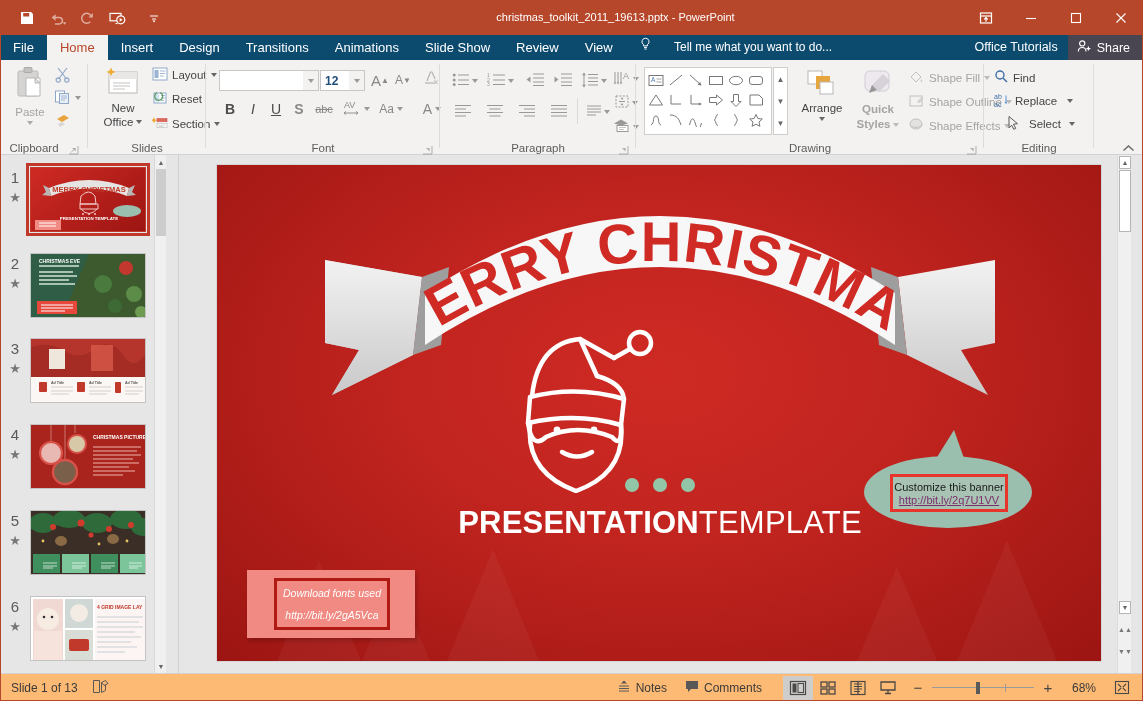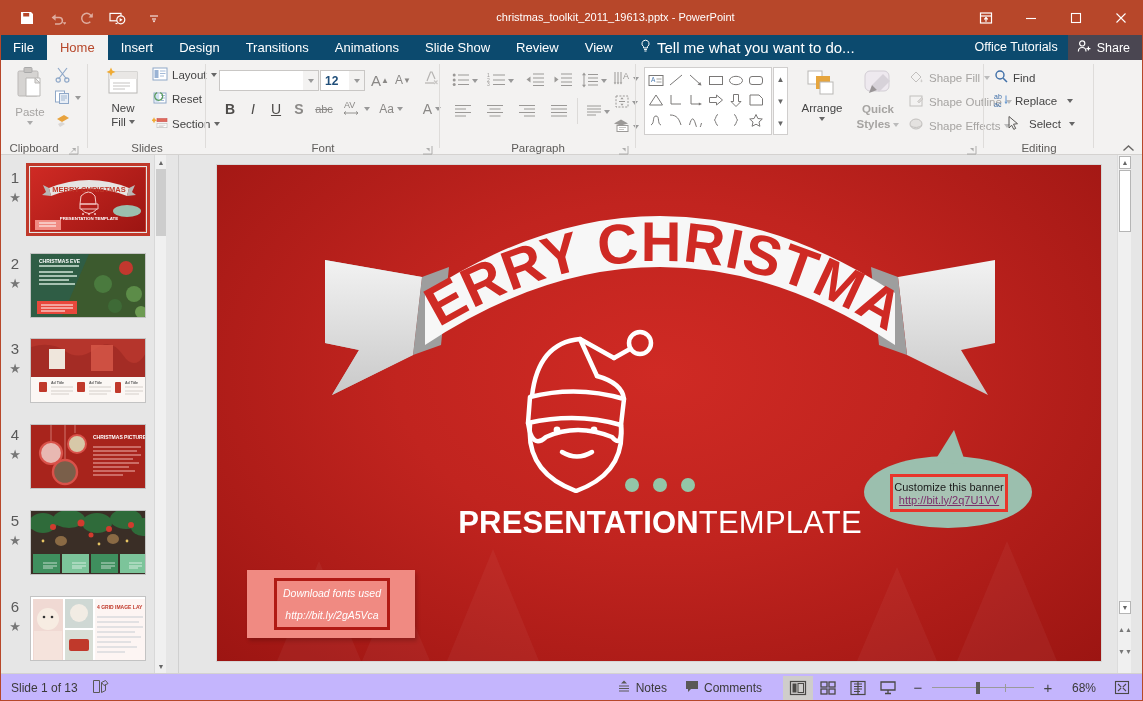--- a/index.html
+++ b/index.html
@@ -41,21 +41,21 @@
     background: #0c4a6e;
   }
   .tabs { position: absolute; left: 0; top: 0; display: flex; height: 25px; align-items: stretch; }
   .tab {
     padding: 0 13px; height: 25px; line-height: 25px; font-size: 13px;
     color: #fff; cursor: pointer; white-space: nowrap;
   }
   .tab.active { background: #f3f2f1; color: #b7472a; }
   .tellme {
     position: absolute; left: 640px; top: 0; height: 25px; line-height: 25px;
-    font-size: 15px; color: #fff; display: flex; align-items: center; gap: 6px;
+    font-size: 12px; color: #fff; display: flex; align-items: center; gap: 23px;
     white-space: nowrap; cursor: text;
   }
   .tr-right { position: absolute; right: 0; top: 0; height: 25px; display: flex; align-items: stretch; }
   .office-tut { padding: 0 10px; line-height: 25px; font-size: 12.5px; color: #fff; cursor: pointer; white-space: nowrap; }
   .share-btn {
     display: flex; align-items: center; gap: 5px; padding: 0 13px 0 9px;
     background: #a8412666; font-size: 12.5px; color: #fff; cursor: pointer; white-space: nowrap;
   }
 
   
@@ -167,21 +167,21 @@
   .cf-inner div { font-size: 10.5px; color: #fff; font-style: italic; white-space: nowrap; }
 
   .sp-scroll { position: absolute; right: 0; top: 0; width: 14px; height: 518px; background: #f0f0f0; border-left: 1px solid #dcdcdc; }
   .sp-thumb { position: absolute; left: 1px; top: 15px; width: 12px; height: 62px; background: #fff; border: 1px solid #b5b5b5; }
   .sp-btn { position: absolute; left: 1px; width: 12px; height: 13px; display: flex; align-items: center; justify-content: center; font-size: 7px; color: #666; background: #fff; border: 1px solid #b5b5b5; cursor: pointer; }
   .sp-dbl { position: absolute; left: 1px; width: 12px; height: 13px; display: flex; align-items: center; justify-content: center; font-size: 7px; color: #777; cursor: pointer; }
 
   
   .statusbar {
     position: absolute; left: 0; top: 673px; width: 1143px; height: 28px;
-    background: #c4b5fd; border-top: 1px solid #d4d2d0;
+    background: #fdba74; border-top: 1px solid #d4d2d0;
     display: flex; align-items: center; font-size: 12px; color: #3b3a39;
   }
   .sb-left { display: flex; align-items: center; gap: 14px; padding-left: 11px; }
   .sb-right { position: absolute; right: 8px; display: flex; align-items: center; gap: 0; }
   .sb-item { display: flex; align-items: center; gap: 5px; padding: 0 9px; height: 24px; cursor: pointer; }
   .view-btn { width: 30px; height: 24px; display: flex; align-items: center; justify-content: center; cursor: pointer; }
   .view-btn.active { background: #cfcdcb; }
   .zoom-wrap { display: flex; align-items: center; gap: 7px; margin-left: 8px; }
   .zoom-track { position: relative; width: 102px; height: 14px; display: flex; align-items: center; }
   .zoom-line { position: absolute; left: 0; top: 6.5px; width: 102px; height: 1px; background: #9a9a9a; }
@@ -352,21 +352,21 @@
       <span class="icbox" style="height:36px;">
         <svg width="38" height="34" viewBox="0 0 38 34">
             <rect x="5" y="6" width="28" height="21" fill="#fff" stroke="#b9b7b5"></rect>
             <rect x="5" y="6" width="28" height="7" fill="#e9e7e5"></rect>
             <path d="M9 17h17M9 20h17M9 23h12" stroke="#c5c3c1"></path>
             <path d="M7 1.5l1.3 3.1 3.2 1.3-3.2 1.3L7 10.2 5.7 7.2 2.5 5.9l3.2-1.3z" fill="#f0ab34"></path>
           </svg>
       </span>
       <span>New</span>
       <span style="display:flex;align-items:center;gap:3px;">
-        <span>Fill</span>
+        <span>Office</span>
         <span class="caret"></span>
       </span>
     </div>
     <div class="mini-btn" style="left:64px;top:7px;">
       <span><svg width="16" height="14" viewBox="0 0 16 14">
             <rect x="1" y="1" width="14" height="12" fill="#fff" stroke="#8fa8c8"></rect>
             <rect x="2.5" y="3" width="4" height="8" fill="#9ab3d4"></rect>
             <path d="M8 4h5.5M8 6.5h5.5M8 9h4" stroke="#9ab3d4" stroke-width=".9"></path>
           </svg></span>
       <span>Layout</span>
@@ -711,20 +711,21 @@
       <span class="caret" style="border-top-color:#bbb;"></span>
     </div>
     <div class="mini-btn" style="left:272px;top:57px;color:#a6a4a2;">
       <span><svg width="17" height="16" viewBox="0 0 17 16">
             <ellipse cx="8" cy="7" rx="6" ry="5" fill="#e4e2e0" stroke="#c2c0be"></ellipse>
             <path d="M3 9c3 2 8 2 11-1" fill="none" stroke="#c2c0be"></path>
           </svg></span>
       <span>Shape Effects</span>
       <span class="caret" style="border-top-color:#bbb;"></span>
     </div>
+    <div class="glabel">Drawing</div>
     <div class="dlg" style="right:6px;bottom:1px;">
       <svg width="11" height="11" viewBox="0 0 11 11">
           <path d="M1 9h9V1" fill="none" stroke="#777"></path>
           <path fill="#777" d="M7.6 6.5V2.9H4z"></path>
         </svg>
     </div>
     <div class="gdiv"></div>
   </div>
 
   <div class="rgroup" style="left:984px;width:110px;">

